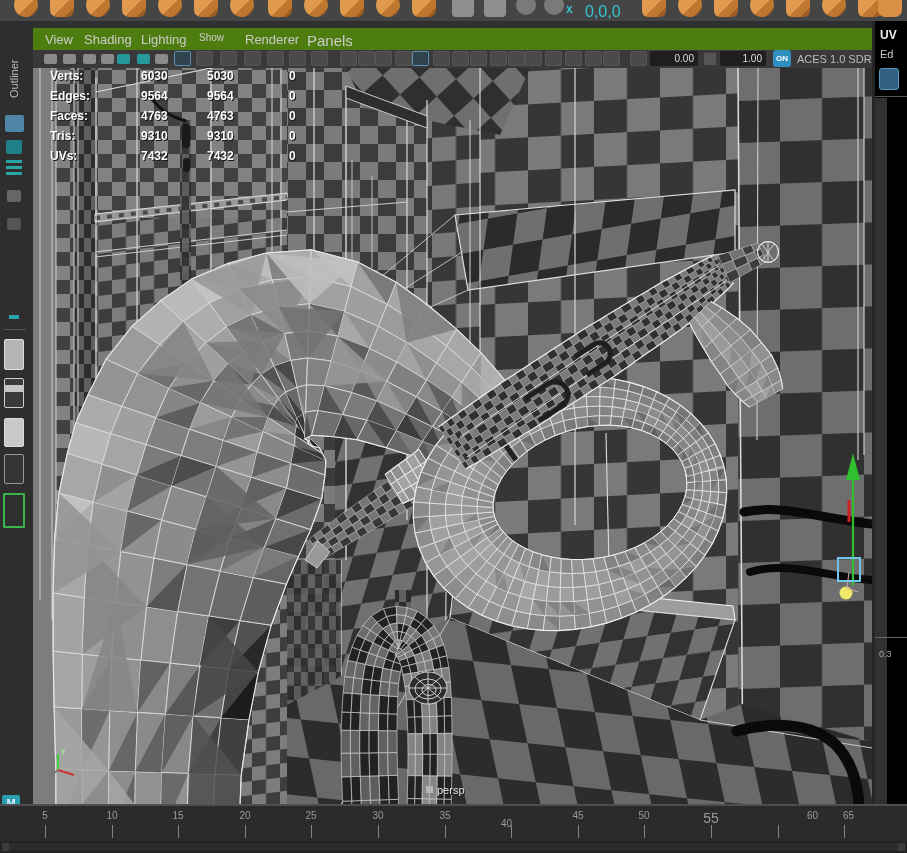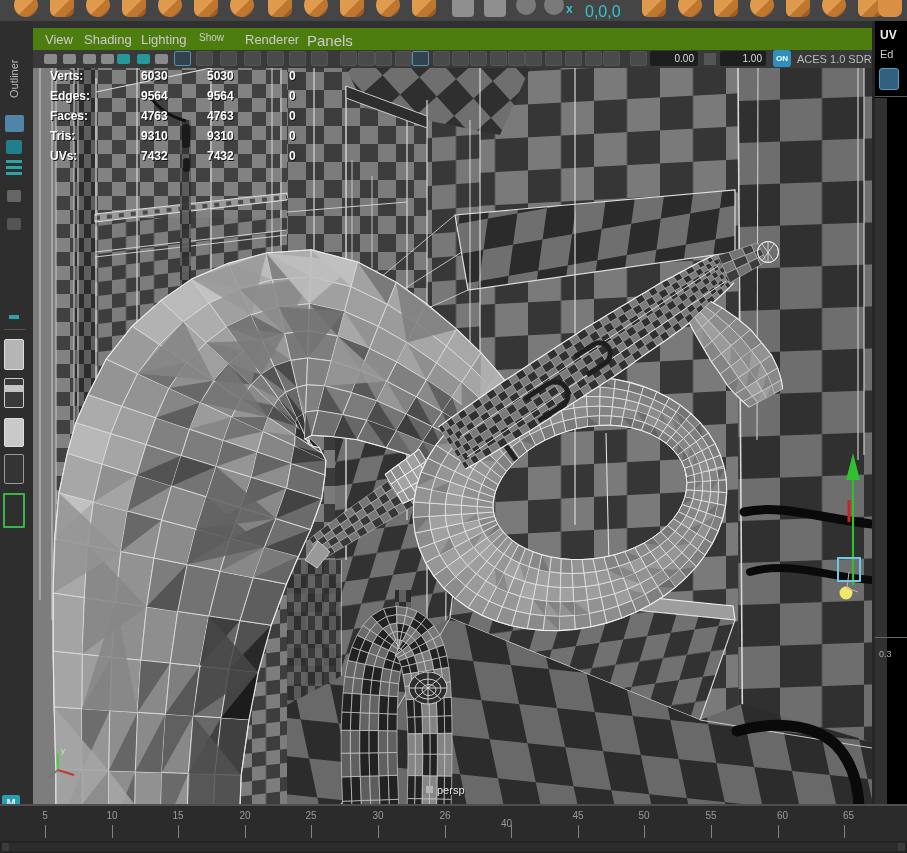--- a/index.html
+++ b/index.html
@@ -1575,31 +1575,31 @@
       <div style="position:absolute;left:69px;top:4px;width:20px;text-align:center;color:#9a9a9a;font-size:10px">10</div>
       <div style="position:absolute;left:79px;top:19px;width:1px;height:13px;background:#828282"></div>
       <div style="position:absolute;left:135px;top:4px;width:20px;text-align:center;color:#9a9a9a;font-size:10px">15</div>
       <div style="position:absolute;left:145px;top:19px;width:1px;height:13px;background:#828282"></div>
       <div style="position:absolute;left:202px;top:4px;width:20px;text-align:center;color:#9a9a9a;font-size:10px">20</div>
       <div style="position:absolute;left:212px;top:19px;width:1px;height:13px;background:#828282"></div>
       <div style="position:absolute;left:268px;top:4px;width:20px;text-align:center;color:#9a9a9a;font-size:10px">25</div>
       <div style="position:absolute;left:278px;top:19px;width:1px;height:13px;background:#828282"></div>
       <div style="position:absolute;left:335px;top:4px;width:20px;text-align:center;color:#9a9a9a;font-size:10px">30</div>
       <div style="position:absolute;left:345px;top:19px;width:1px;height:13px;background:#828282"></div>
-      <div style="position:absolute;left:402px;top:4px;width:20px;text-align:center;color:#9a9a9a;font-size:10px">26</div>
+      <div style="position:absolute;left:402px;top:4px;width:20px;text-align:center;color:#9a9a9a;font-size:10px">35</div>
       <div style="position:absolute;left:412px;top:19px;width:1px;height:13px;background:#828282"></div>
       <div style="position:absolute;left:468px;top:12px;width:20px;text-align:left;color:#9a9a9a;font-size:10px">40</div>
       <div style="position:absolute;left:478px;top:19px;width:1px;height:13px;background:#828282"></div>
       <div style="position:absolute;left:535px;top:4px;width:20px;text-align:center;color:#9a9a9a;font-size:10px">45</div>
       <div style="position:absolute;left:545px;top:19px;width:1px;height:13px;background:#828282"></div>
       <div style="position:absolute;left:601px;top:4px;width:20px;text-align:center;color:#9a9a9a;font-size:10px">50</div>
       <div style="position:absolute;left:611px;top:19px;width:1px;height:13px;background:#828282"></div>
-      <div style="position:absolute;left:668px;top:4px;width:20px;text-align:center;color:#9a9a9a;font-size:10px">55</div>
+      <div style="position:absolute;left:668px;top:4px;width:20px;text-align:center;color:#9a9a9a;font-size:14px">55</div>
       <div style="position:absolute;left:678px;top:19px;width:1px;height:13px;background:#828282"></div>
-      <div style="position:absolute;left:735px;top:4px;width:20px;text-align:right;color:#9a9a9a;font-size:10px">60</div>
+      <div style="position:absolute;left:774px;top:4px;width:20px;text-align:left;color:#9a9a9a;font-size:10px">60</div>
       <div style="position:absolute;left:745px;top:19px;width:1px;height:13px;background:#828282"></div>
       <div style="position:absolute;left:801px;top:4px;width:20px;text-align:right;color:#9a9a9a;font-size:10px">65</div>
       <div style="position:absolute;left:811px;top:19px;width:1px;height:13px;background:#828282"></div>
     </div>
 </div>
 <div style="position:absolute;left:0px;top:841px;width:907px;height:12px;background:#232323">
 <div style="position:absolute;left:2px;top:2px;width:903px;height:8px;background:#2c2c2c"></div>
 <div style="position:absolute;left:2px;top:2px;width:7px;height:8px;background:#3c3c3c"></div>
 <div style="position:absolute;left:898px;top:2px;width:7px;height:8px;background:#3c3c3c"></div>
 </div>

